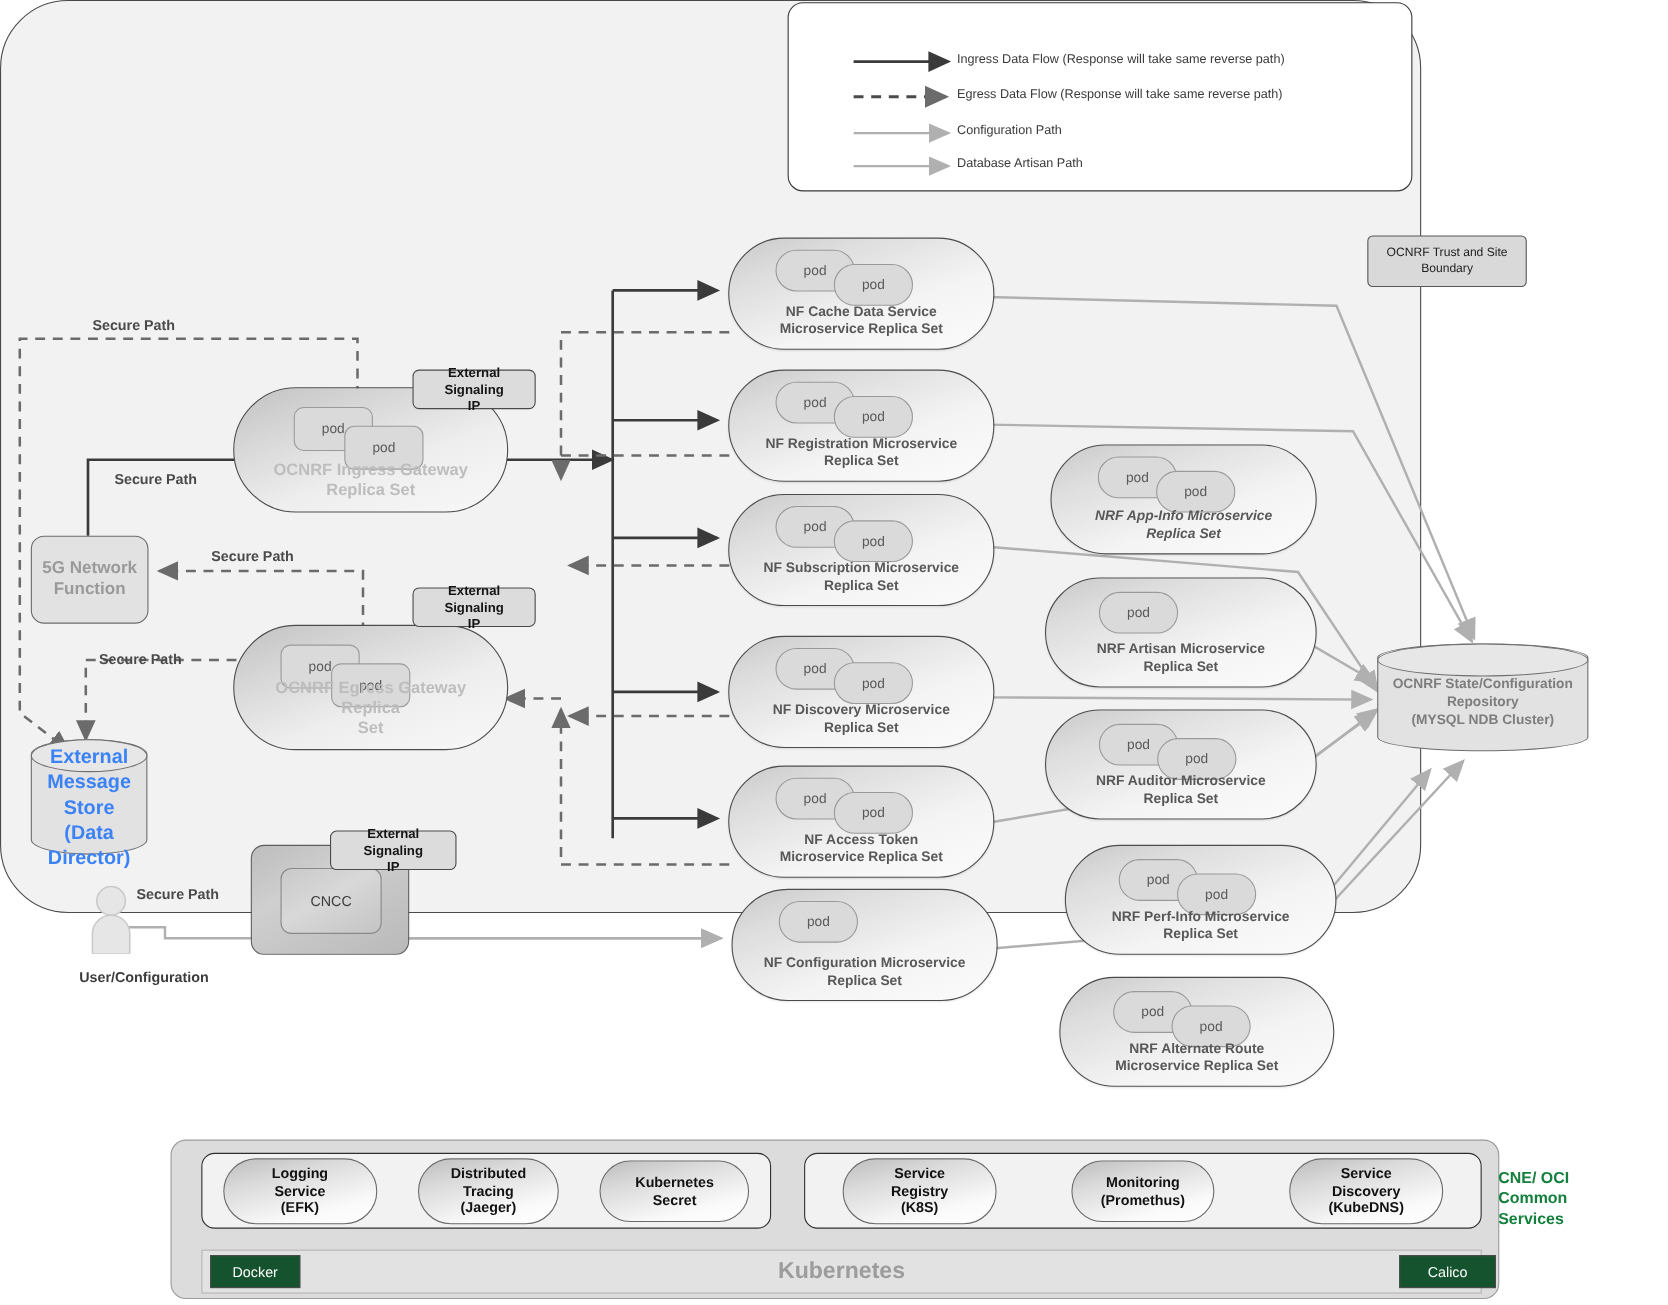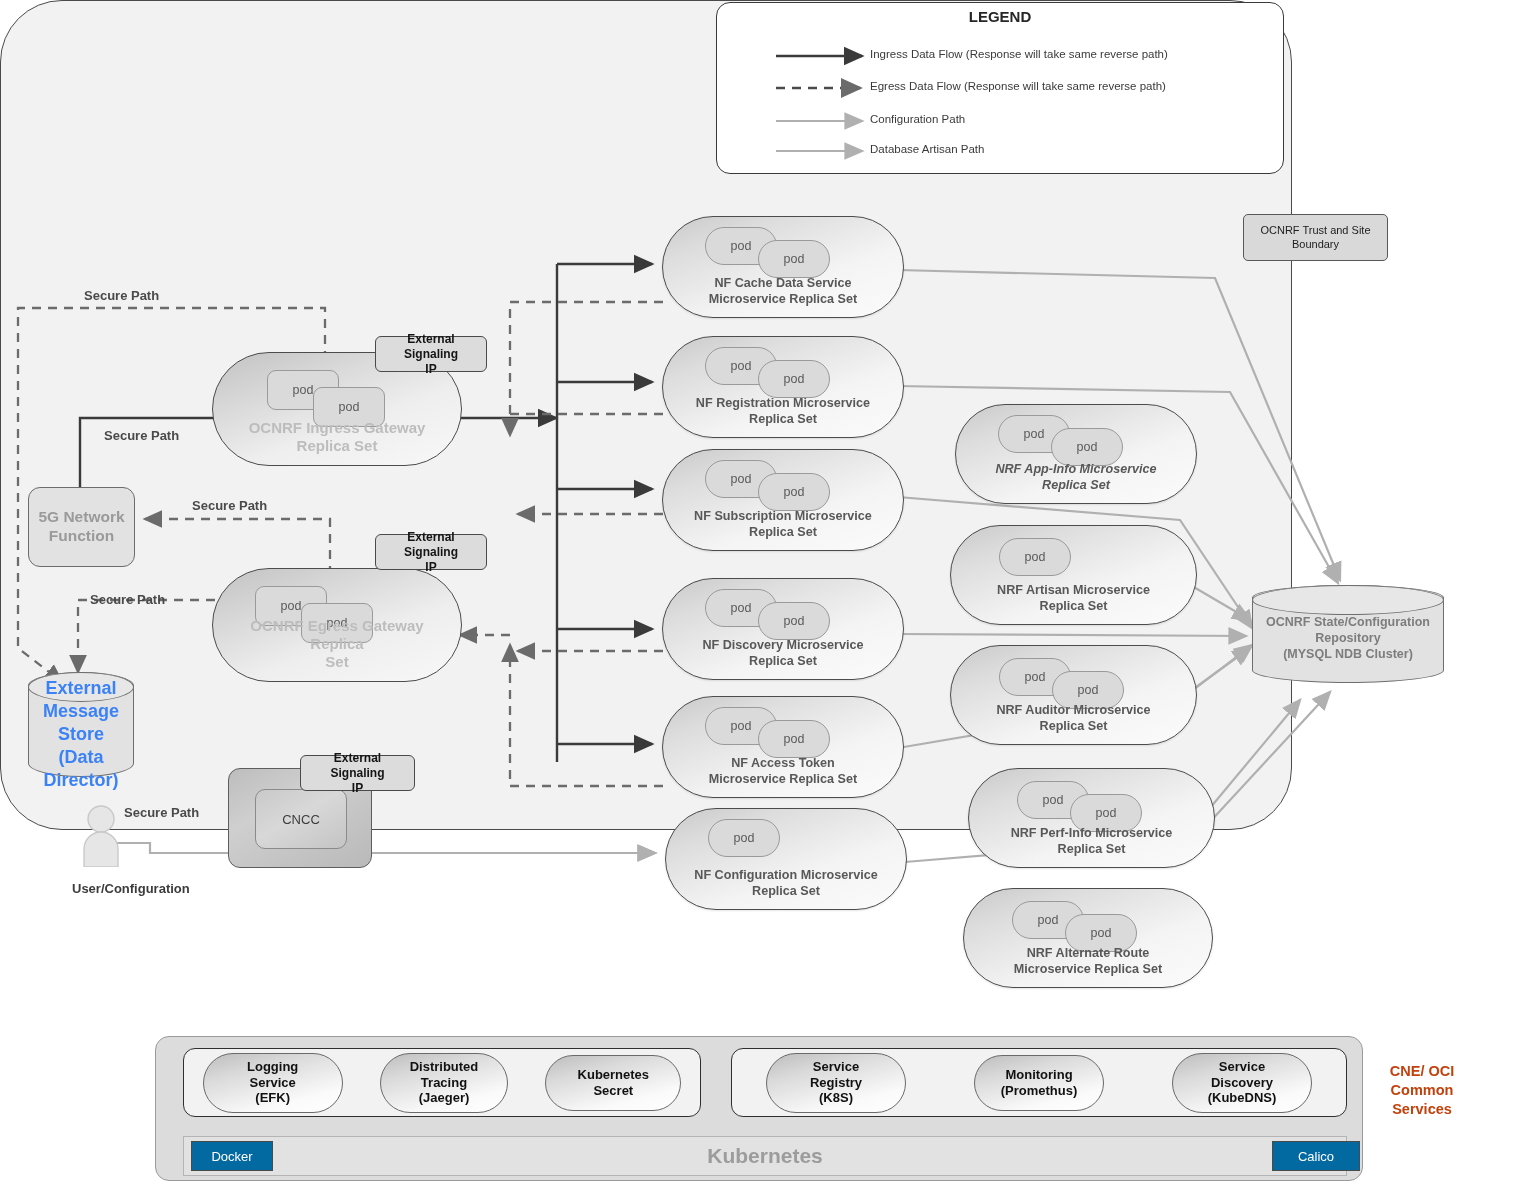--- a/index.html
+++ b/index.html
@@ -134,42 +134,41 @@
     background:#f2f2f2; display:flex; align-items:center; justify-content:space-around;
   }
   .cne-pill {
     border:1.1px solid #6a6a6a; border-radius:999px;
     background: linear-gradient(165deg,#bdbdbd 0%,#dadada 30%,#fafafa 75%,#ffffff 100%);
     font-size:13px; font-weight:bold; color:#111; line-height:1.22;
     display:flex; align-items:center; justify-content:center; text-align:center;
     box-sizing:border-box;
   }
   .cne-title {
-    position:absolute; font-size:14.5px; font-weight:bold; color:#c2410c;
-    text-align:center; line-height:1.3;
+    position:absolute; font-size:14.5px; font-weight:bold; color:#15803d;
+    text-align:left; line-height:1.3;
   }
   .k8s-bar {
     position:absolute; border:1.2px solid #b4b4b4; background:#e2e2e2;
     display:flex; align-items:center; justify-content:center;
   }
   .k8s-bar .k8s-text { font-size:21px; font-weight:bold; color:#9c9c9c; }
   .dark-chip {
-    position:absolute; background:#0369a1; border:1px solid #4a4a4a;
+    position:absolute; background:#14532d; border:1px solid #4a4a4a;
     color:#fff; font-size:13px;
     display:flex; align-items:center; justify-content:center;
   }
 </style>
 </head>
 <body>
 
 <div class="canvas">
 
   <div class="node legend-box" style="left:716px; top:2px; width:568px; height:172px;">
   </div>
-  <div class="legend-title" style="position:absolute; left:716px; top:8px; width:568px; text-align:center;">LEGEND</div>
   <div class="legend-label" style="position:absolute; left:870px; top:48px;">Ingress Data Flow (Response will take same reverse path)</div>
   <div class="legend-label" style="position:absolute; left:870px; top:80px;">Egress Data Flow (Response will take same reverse path)</div>
   <div class="legend-label" style="position:absolute; left:870px; top:113px;">Configuration Path</div>
   <div class="legend-label" style="position:absolute; left:870px; top:143px;">Database Artisan Path</div>
 
   <div class="trust-region" style="left:205px; top:196px; width:1290px; height:828px;"></div>
 
   <div class="boundary-tag node" style="left:1243px; top:214px; width:145px; height:47px; white-space:pre-line;">OCNRF Trust and Site
 Boundary</div>
 

